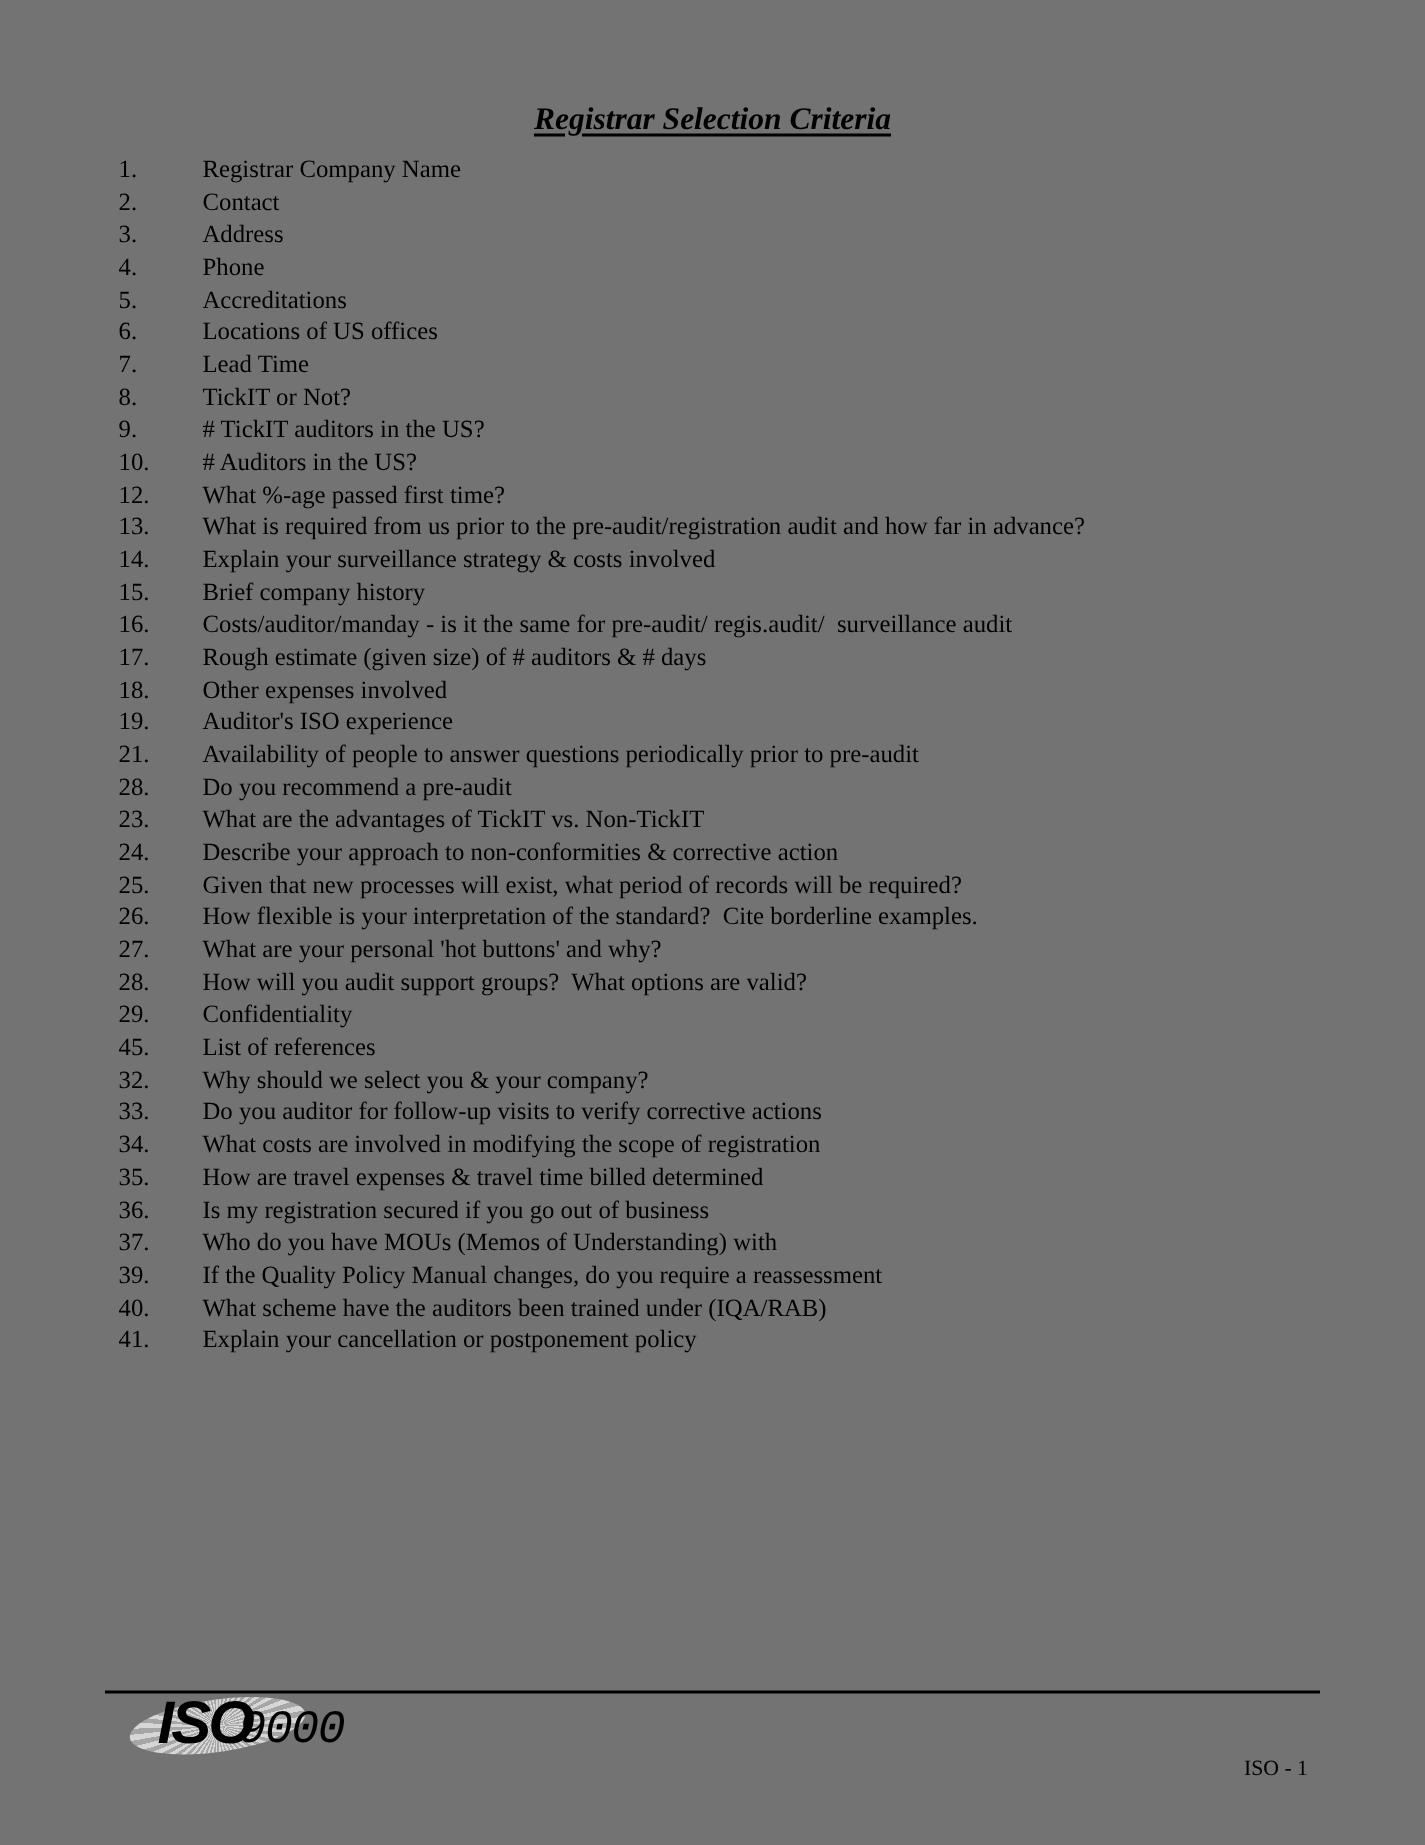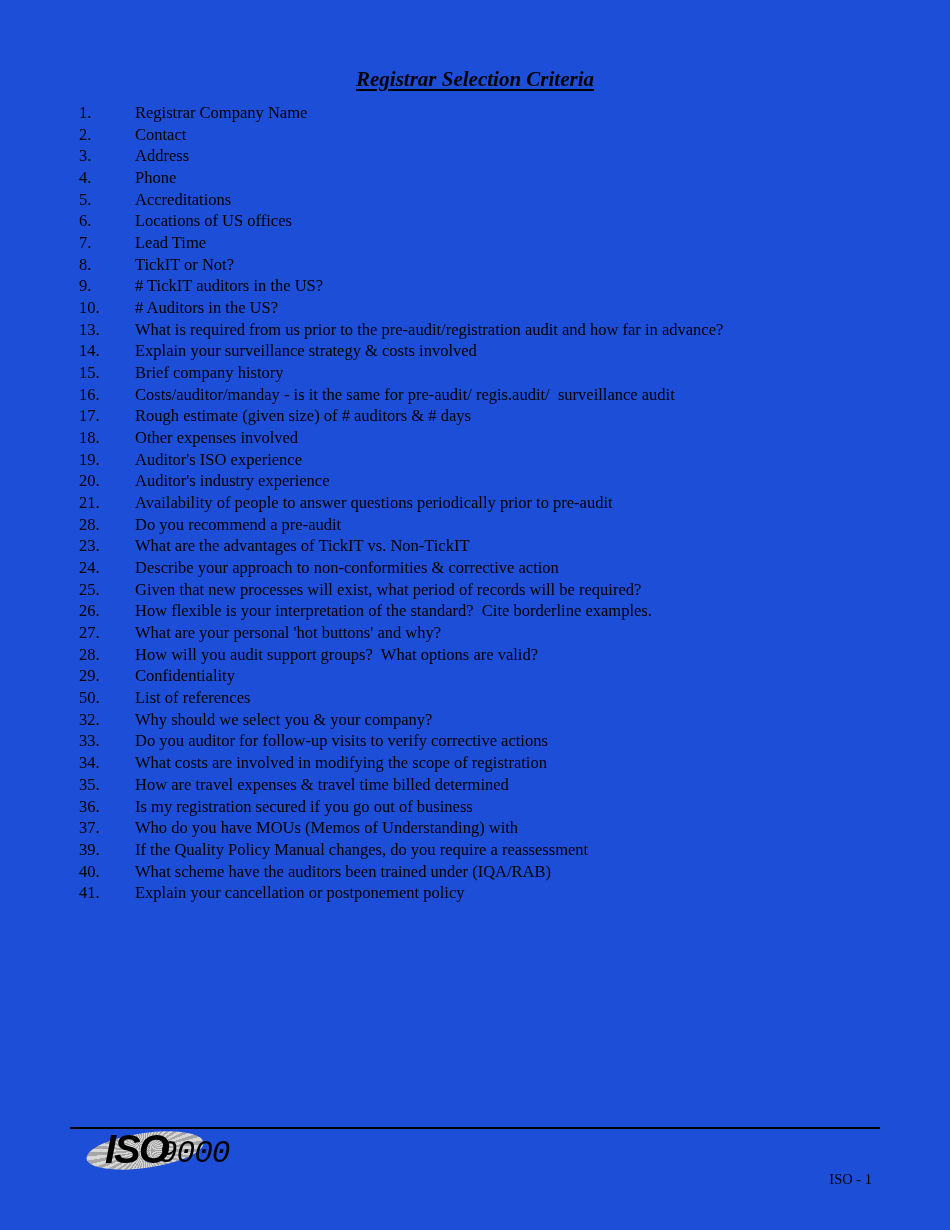--- a/index.html
+++ b/index.html
@@ -4,21 +4,21 @@
 <style>
   html,body { margin:0; padding:0; }
   body {
     width:950px; height:1230px;
     background:#ffffff;
     position:relative;
     font-family:"Liberation Serif", serif;
     color:#000;
     overflow:hidden;
   }
-  .page { position:absolute; inset:0; background:#1d4ed8; }
+  .page { position:absolute; inset:0; background:#737373; }
 
   .doc-title {
     position:absolute;
     top:53px; left:0; width:100%;
     text-align:center;
     font-size:21px; line-height:25px;
     font-weight:bold; font-style:italic;
     text-decoration:underline;
     text-decoration-thickness:2px;
     text-underline-offset:3px;
@@ -125,20 +125,24 @@
     <span class="num">9.</span>
     <span class="txt"># TickIT auditors in the US?</span>
   </div>
 
   <div class="row">
     <span class="num">10.</span>
     <span class="txt"># Auditors in the US?</span>
   </div>
 
 
+  <div class="row">
+    <span class="num">12.</span>
+    <span class="txt">What %-age passed first time?</span>
+  </div>
 
   <div class="row">
     <span class="num">13.</span>
     <span class="txt">What is required from us prior to the pre-audit/registration audit and how far in advance?</span>
   </div>
 
   <div class="row">
     <span class="num">14.</span>
     <span class="txt">Explain your surveillance strategy &amp; costs involved</span>
   </div>
@@ -161,24 +165,20 @@
   <div class="row">
     <span class="num">18.</span>
     <span class="txt">Other expenses involved</span>
   </div>
 
   <div class="row">
     <span class="num">19.</span>
     <span class="txt">Auditor's ISO experience</span>
   </div>
 
-  <div class="row">
-    <span class="num">20.</span>
-    <span class="txt">Auditor's industry experience</span>
-  </div>
 
   <div class="row">
     <span class="num">21.</span>
     <span class="txt">Availability of people to answer questions periodically prior to pre-audit</span>
   </div>
 
   <div class="row">
     <span class="num">28.</span>
     <span class="txt">Do you recommend a pre-audit</span>
   </div>
@@ -213,21 +213,21 @@
     <span class="txt">How will you audit support groups?  What options are valid?</span>
   </div>
 
   <div class="row">
     <span class="num">29.</span>
     <span class="txt">Confidentiality</span>
   </div>
 
 
   <div class="row">
-    <span class="num">50.</span>
+    <span class="num">45.</span>
     <span class="txt">List of references</span>
   </div>
 
   <div class="row">
     <span class="num">32.</span>
     <span class="txt">Why should we select you &amp; your company?</span>
   </div>
 
   <div class="row">
     <span class="num">33.</span>

